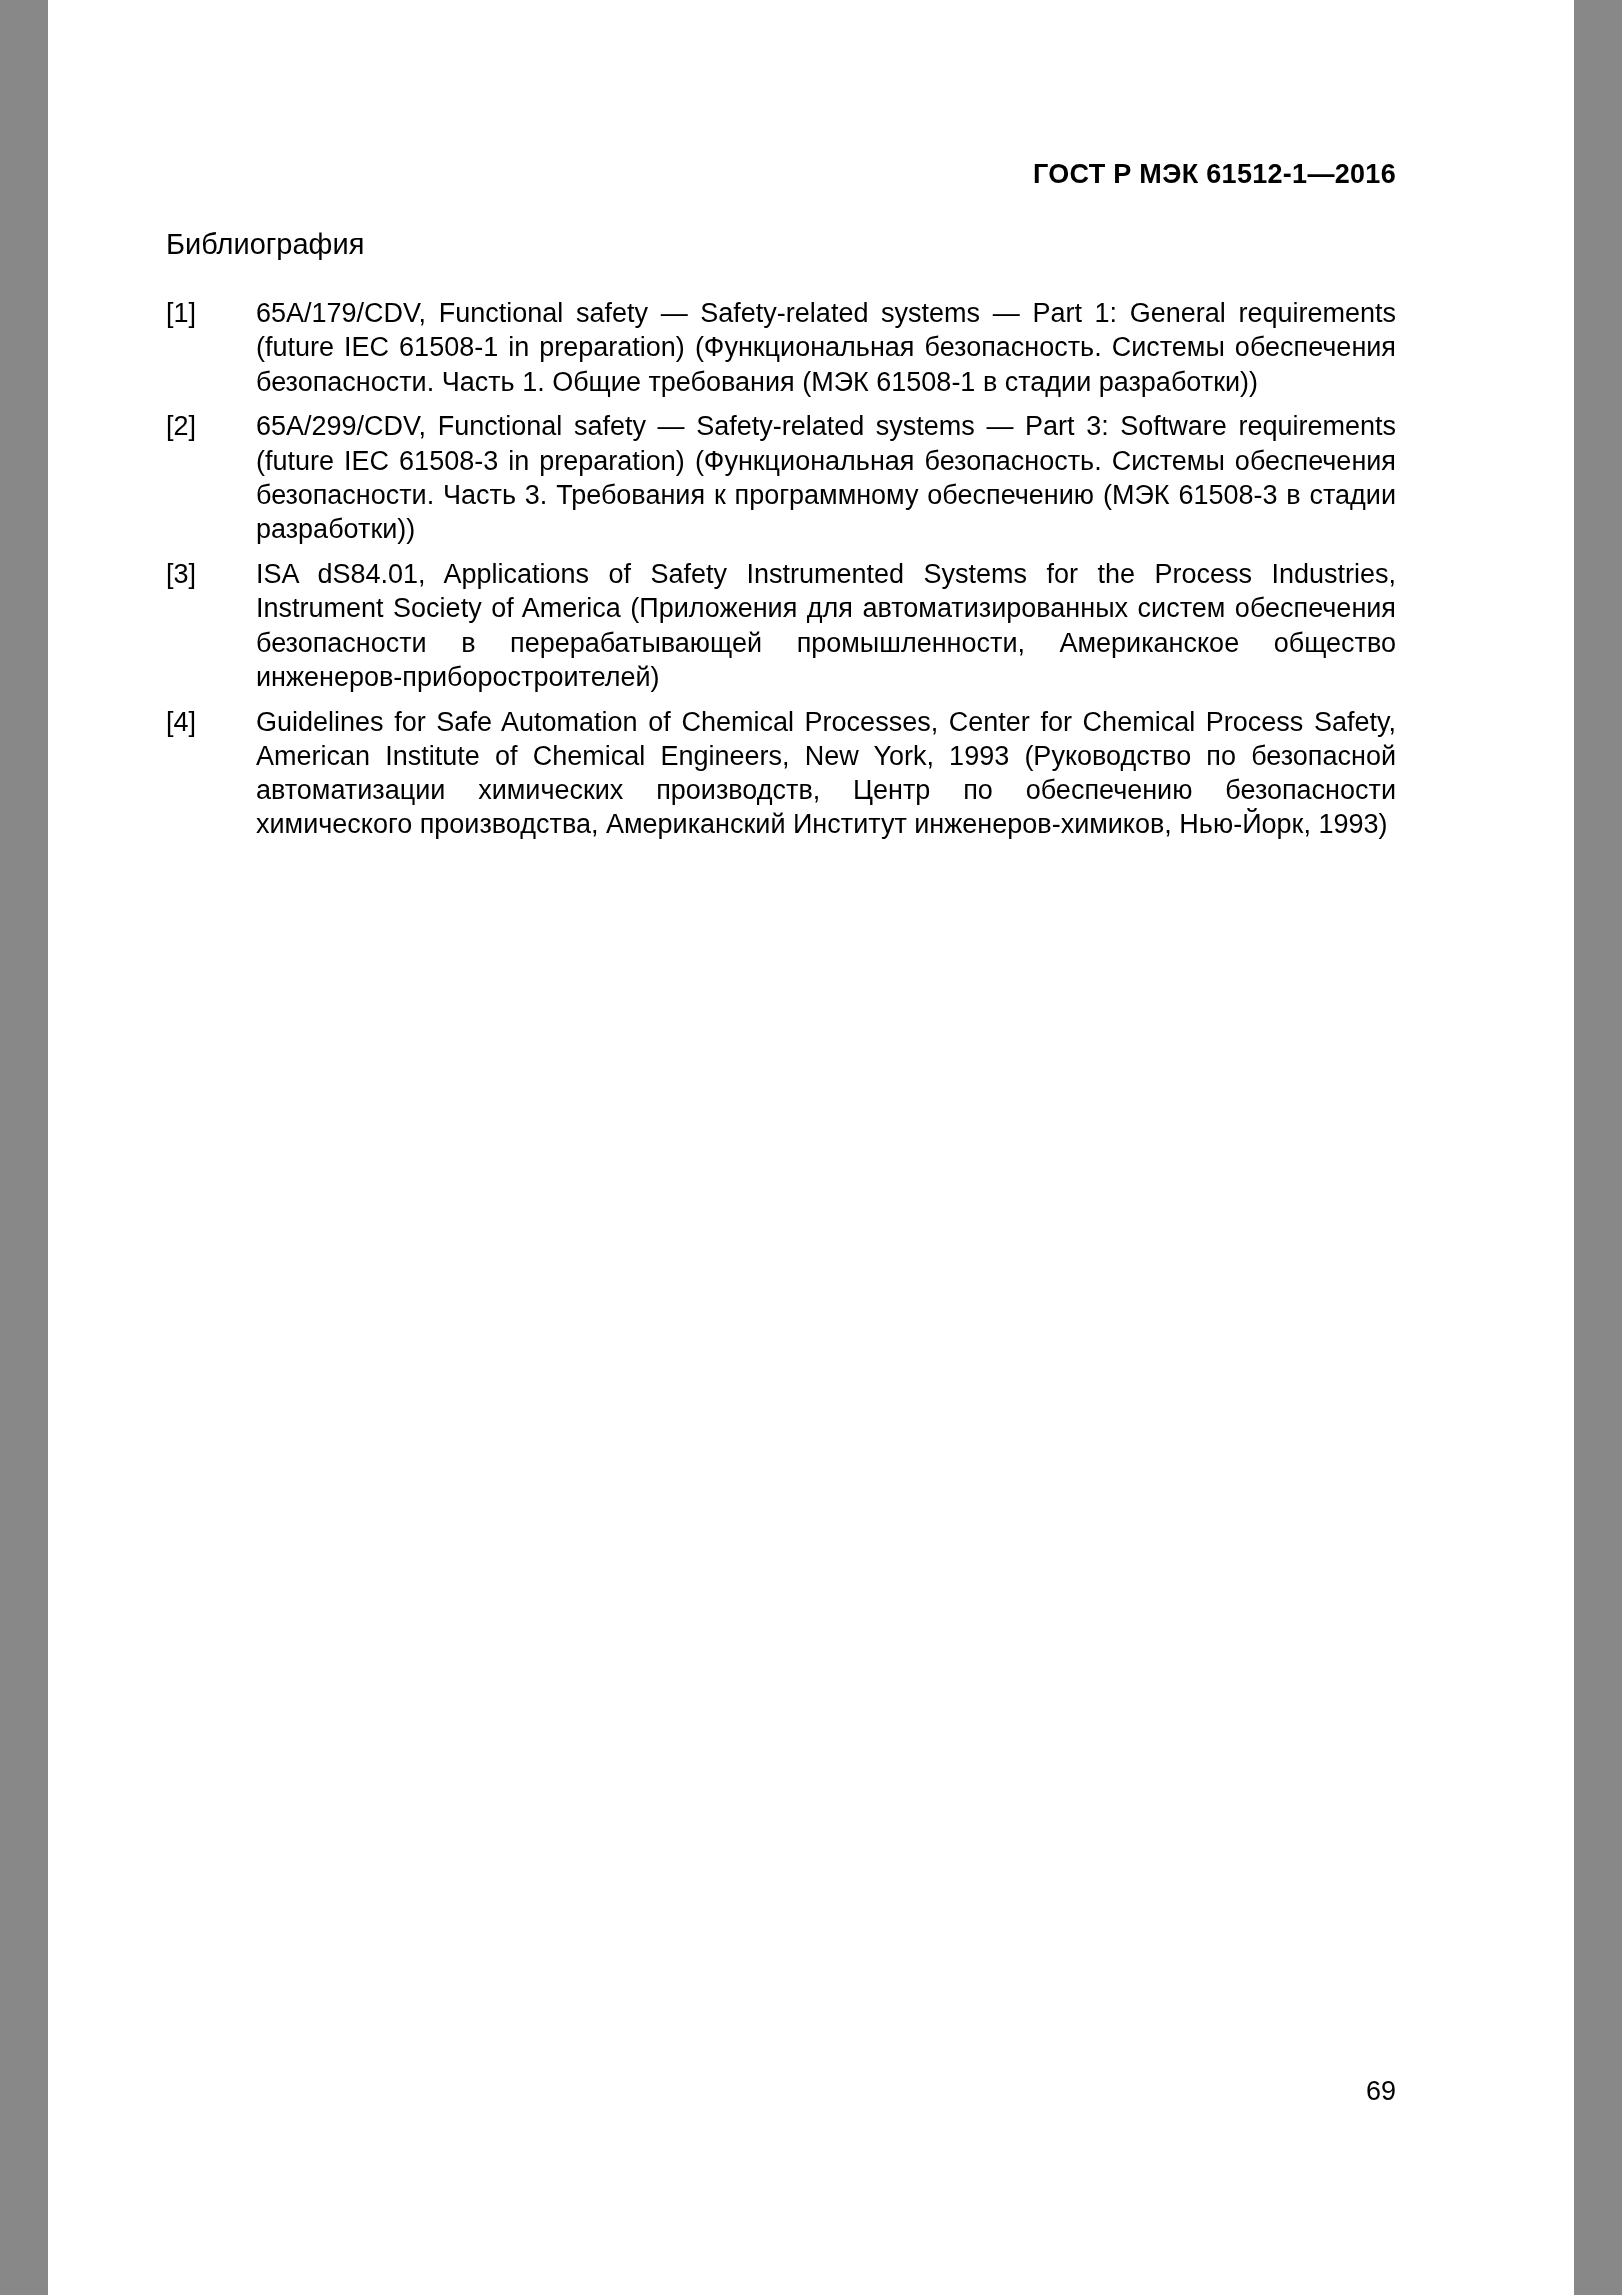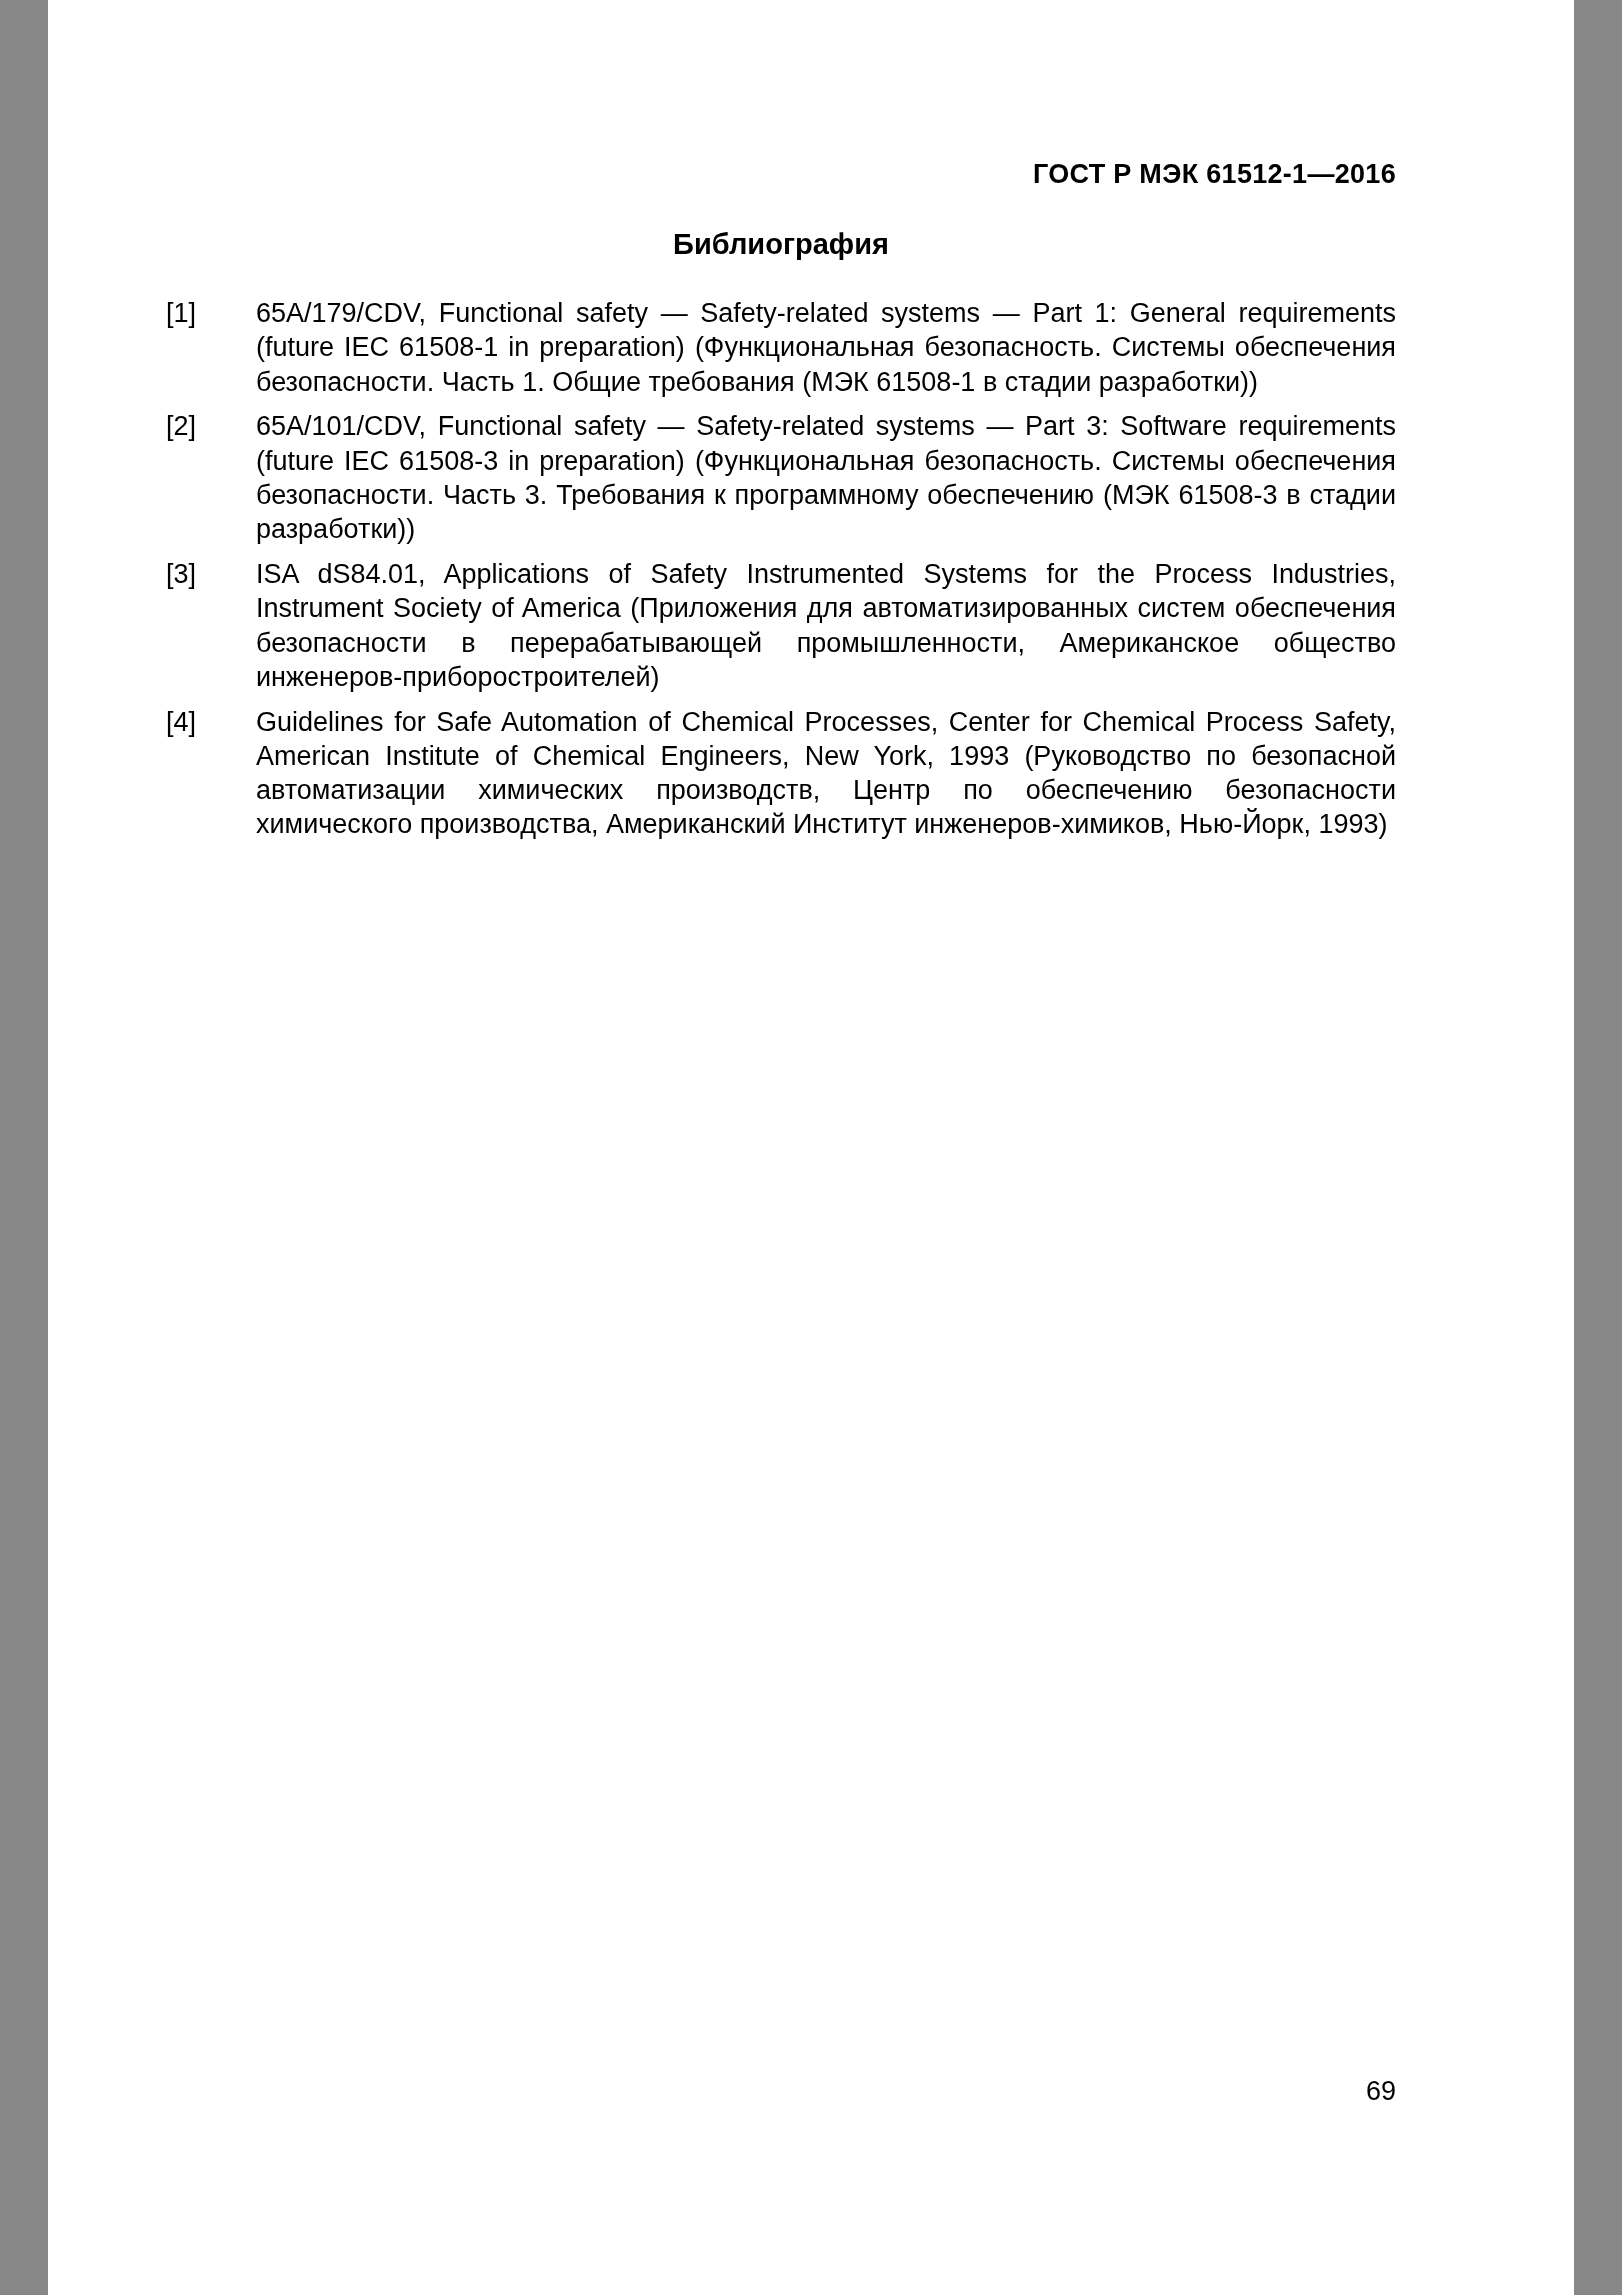--- a/index.html
+++ b/index.html
@@ -21,22 +21,22 @@
     text-align: right;
     font-weight: bold;
     font-size: 27px;
     letter-spacing: 0.3px;
   }
   .doc-title {
     position: absolute;
     top: 228px;
     left: 118px;
     right: 178px;
-    text-align: center;
-    font-weight: bold;
+    text-align: left;
+    font-weight: normal;
     font-size: 29px;
   }
   .references {
     position: absolute;
     top: 296px;
     left: 118px;
     right: 178px;
   }
   .reference {
     display: flex;
@@ -72,21 +72,21 @@
 
   <div class="references">
 
     <div class="reference">
       <div class="ref-label">[1]</div>
       <div class="ref-text">65A/179/CDV, Functional safety — Safety-related systems — Part 1: General requirements (future IEC 61508-1 in preparation) (Функциональная безопасность. Системы обеспечения безопасности. Часть 1. Общие требования (МЭК 61508-1 в стадии разработки))</div>
     </div>
 
     <div class="reference">
       <div class="ref-label">[2]</div>
-      <div class="ref-text">65A/101/CDV, Functional safety — Safety-related systems — Part 3: Software requirements (future IEC 61508-3 in preparation) (Функциональная безопасность. Системы обеспечения безопасности. Часть 3. Требования к программному обеспечению (МЭК 61508-3 в стадии разработки))</div>
+      <div class="ref-text">65A/299/CDV, Functional safety — Safety-related systems — Part 3: Software requirements (future IEC 61508-3 in preparation) (Функциональная безопасность. Системы обеспечения безопасности. Часть 3. Требования к программному обеспечению (МЭК 61508-3 в стадии разработки))</div>
     </div>
 
     <div class="reference">
       <div class="ref-label">[3]</div>
       <div class="ref-text">ISA dS84.01, Applications of Safety Instrumented Systems for the Process Industries, Instrument Society of America (Приложения для автоматизированных систем обеспечения безопасности в перерабатывающей промышленности, Американское общество инженеров-приборостроителей)</div>
     </div>
 
     <div class="reference">
       <div class="ref-label">[4]</div>
       <div class="ref-text">Guidelines for Safe Automation of Chemical Processes, Center for Chemical Process Safety, American Institute of Chemical Engineers, New York, 1993 (Руководство по безопасной автоматизации химических производств, Центр по обеспечению безопасности химического производства, Американский Институт инженеров-химиков, Нью-Йорк, 1993)</div>

